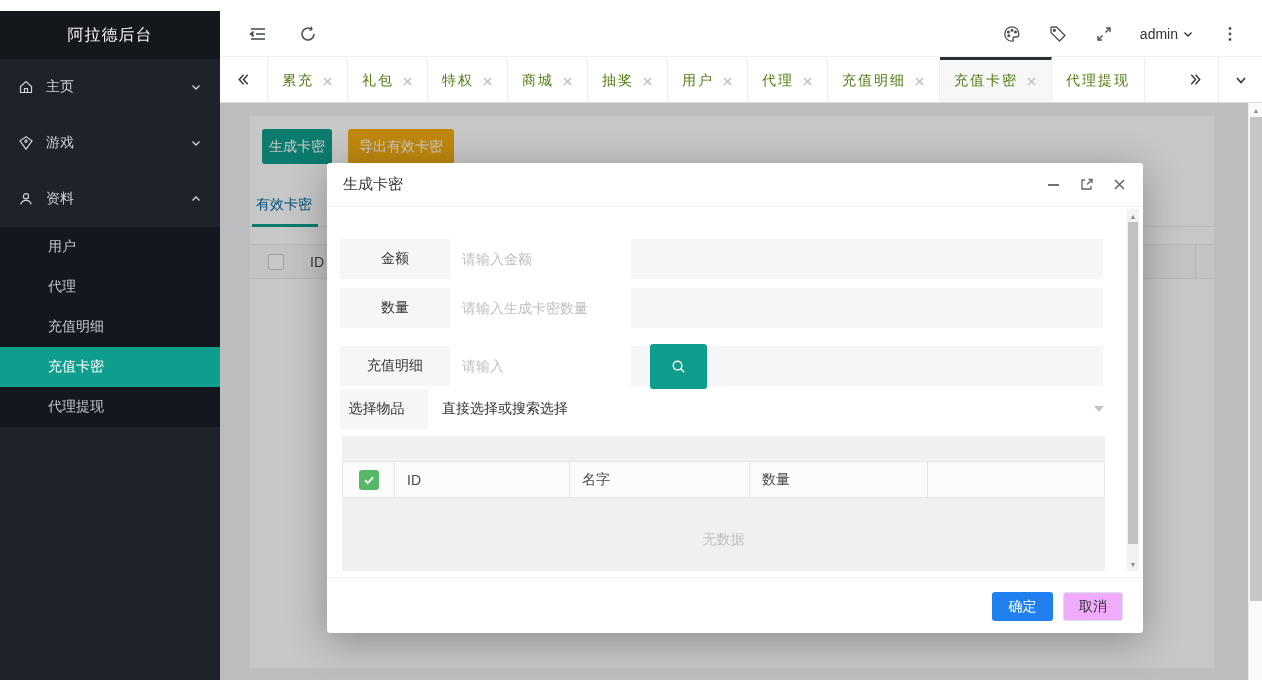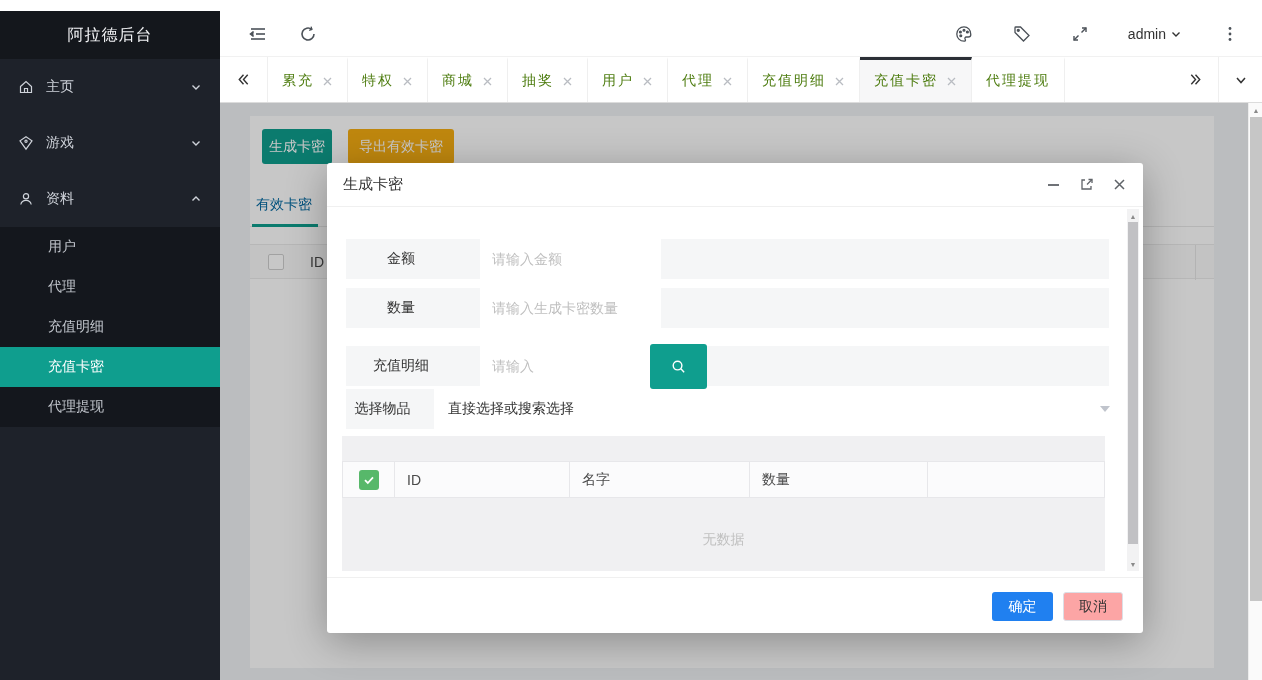--- a/index.html
+++ b/index.html
@@ -16,21 +16,21 @@
   .nav-item .nav-label { flex:1; font-size:14px; }
   .nav-item .chev { width:12px; height:12px; display:flex; }
   .submenu { background:#14171d; padding:0; }
   .sub-item { height:40px; display:flex; align-items:center; padding-left:48px; color:#c3c7ce; cursor:pointer; }
   .sub-item.active { background:#0f9e8e; color:#ffffff; }
 
   
   .topbar { position:absolute; left:220px; top:0; width:1042px; height:46px; background:#fff;
     display:flex; align-items:center; border-bottom:1px solid #f1f1f1; z-index:20; }
   .topbar .left { display:flex; align-items:center; gap:30px; padding-left:28px; }
-  .topbar .right { margin-left:auto; display:flex; align-items:center; gap:38px; padding-right:22px; }
+  .topbar .right { margin-left:auto; display:flex; align-items:center; gap:26px; padding-right:22px; }
   .tb-icon { width:20px; height:20px; display:flex; cursor:pointer; color:#4b5158; }
   .user-chip { display:flex; align-items:center; gap:4px; color:#333; cursor:pointer; }
 
   
   .tabbar { position:absolute; left:220px; top:46px; width:1042px; height:46px; background:#fff;
     display:flex; align-items:stretch; border-bottom:1px solid #dcdcdc; z-index:20; }
   .tb-cell { display:flex; align-items:center; justify-content:center; border-right:1px solid #efefef; cursor:pointer; }
   .tb-nav { width:48px; color:#333; }
   .tab { padding:0 14px; gap:8px; border-top:3px solid transparent; }
   .tab .t-label { letter-spacing:2px; color:#4d7c0f; white-space:nowrap; }
@@ -70,21 +70,21 @@
 
   
   .modal { position:absolute; left:327px; top:152px; width:816px; height:470px; background:#fff; z-index:50;
     box-shadow:0 8px 40px rgba(0,0,0,0.3); border-radius:3px; }
   .m-header { position:absolute; left:0; top:0; width:100%; height:44px; border-bottom:1px solid #f0f0f0;
     display:flex; align-items:center; padding:0 16px; }
   .m-title { font-size:15px; color:#333; }
   .m-actions { margin-left:auto; display:flex; align-items:center; gap:18px; }
   .m-act { width:15px; height:15px; display:flex; color:#5f6368; cursor:pointer; }
 
-  .m-row { position:absolute; left:19px; height:40px; background:#f5f6f7; display:flex;gap:24px; }
+  .m-row { position:absolute; left:13px; height:40px; background:#f5f6f7; display:flex; }
   .m-label { display:flex; align-items:center; justify-content:center; color:#333; }
   .m-input { border:none; outline:none; background:#fff; height:40px; padding:0 12px; font-size:14px;
     color:#333; font-family:inherit; }
   .m-input::placeholder { color:#bfbfbf; }
   .btn-search { position:absolute; left:323px; top:181px; width:57px; height:45px; background:#0f9e8e; }
   .m-select { position:absolute; left:88px; top:0; width:690px; height:40px; background:#fff;
     display:flex; align-items:center; padding:0 14px; cursor:pointer; }
   .m-select .sel-text { color:#333; }
   .m-caret { margin-left:auto; width:0; height:0; border-left:5px solid transparent; border-right:5px solid transparent;
     border-top:6px solid #c0c4cc; }
@@ -96,21 +96,21 @@
   .m-th.first { border-left:1px solid #e7e7ea; justify-content:center; padding-left:0; }
   .m-check { width:20px; height:20px; background:#57b86a; border-radius:3px; display:flex;
     align-items:center; justify-content:center; cursor:pointer; }
   .m-empty { position:absolute; left:0; top:95px; width:100%; text-align:center; color:#c0c0c0; }
 
   .m-scroll { position:absolute; left:800px; top:46px; width:12px; height:362px; background:#f2f2f3; }
   .m-thumb { position:absolute; left:1px; top:13px; width:10px; height:322px; background:#c1c1c4; }
 
   .m-footer { position:absolute; left:0; top:414px; width:100%; height:56px; border-top:1px solid #f0f0f0; }
   .btn-ok { position:absolute; left:665px; top:14px; width:61px; height:29px; background:#2080f0; }
-  .btn-cancel { position:absolute; left:736px; top:14px; width:60px; height:29px; background:#fca5a5;
+  .btn-cancel { position:absolute; left:736px; top:14px; width:60px; height:29px; background:#f0abfc;
     color:#333; border:1px solid #dcdfe6; }
   svg { display:block; }
 </style>
 </head>
 <body>
 
 <div class="app">
 
   <aside class="sidebar">
     <div class="logo">阿拉德后台</div>
@@ -239,20 +239,28 @@
   <nav class="tabbar">
     <div class="tb-cell tb-nav">
       <svg viewBox="0 0 16 16" width="15" height="15" fill="none" stroke="#333" stroke-width="1.5">
           <path d="M8 3 L3.5 8 L8 13"></path>
           <path d="M12.5 3 L8 8 L12.5 13"></path>
         </svg>
     </div>
 
     <div class="tb-cell tab">
       <span class="t-label">累充</span>
+      <span class="t-close">
+          <svg viewBox="0 0 11 11" width="11" height="11" stroke="currentColor" stroke-width="1.3">
+            <path d="M2 2 L9 9 M9 2 L2 9"></path>
+          </svg>
+        </span>
+    </div>
+    <div class="tb-cell tab">
+      <span class="t-label">礼包</span>
       <span class="t-close">
           <svg viewBox="0 0 11 11" width="11" height="11" stroke="currentColor" stroke-width="1.3">
             <path d="M2 2 L9 9 M9 2 L2 9"></path>
           </svg>
         </span>
     </div>
     <div class="tb-cell tab">
       <span class="t-label">特权</span>
       <span class="t-close">
           <svg viewBox="0 0 11 11" width="11" height="11" stroke="currentColor" stroke-width="1.3">

